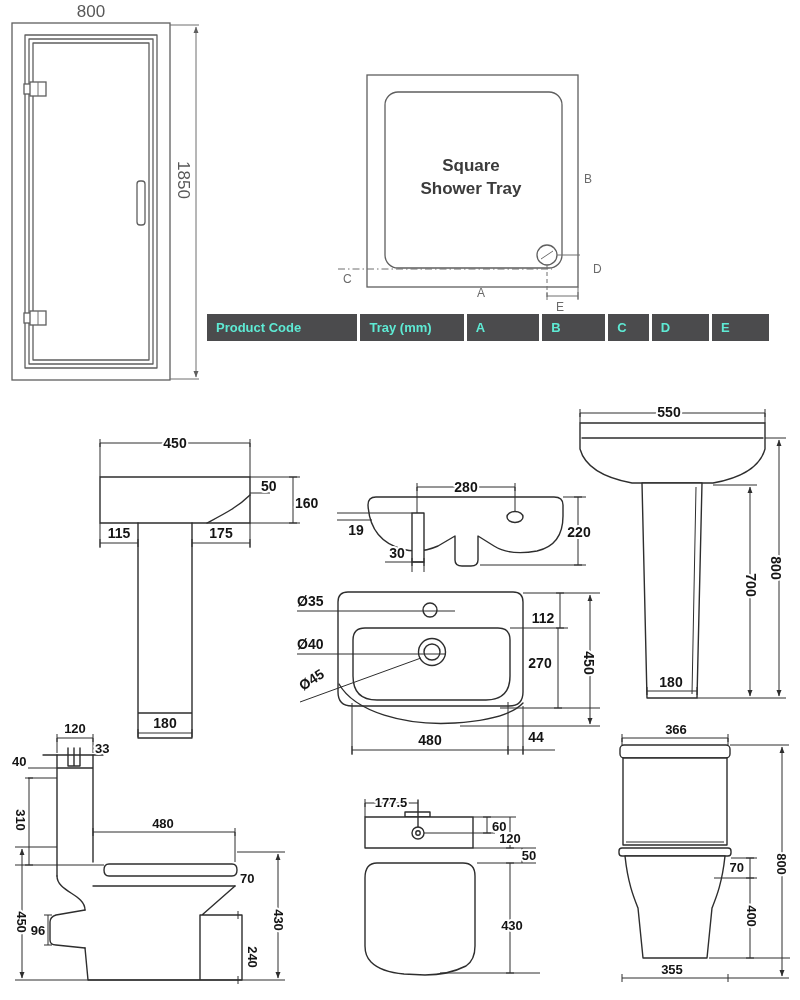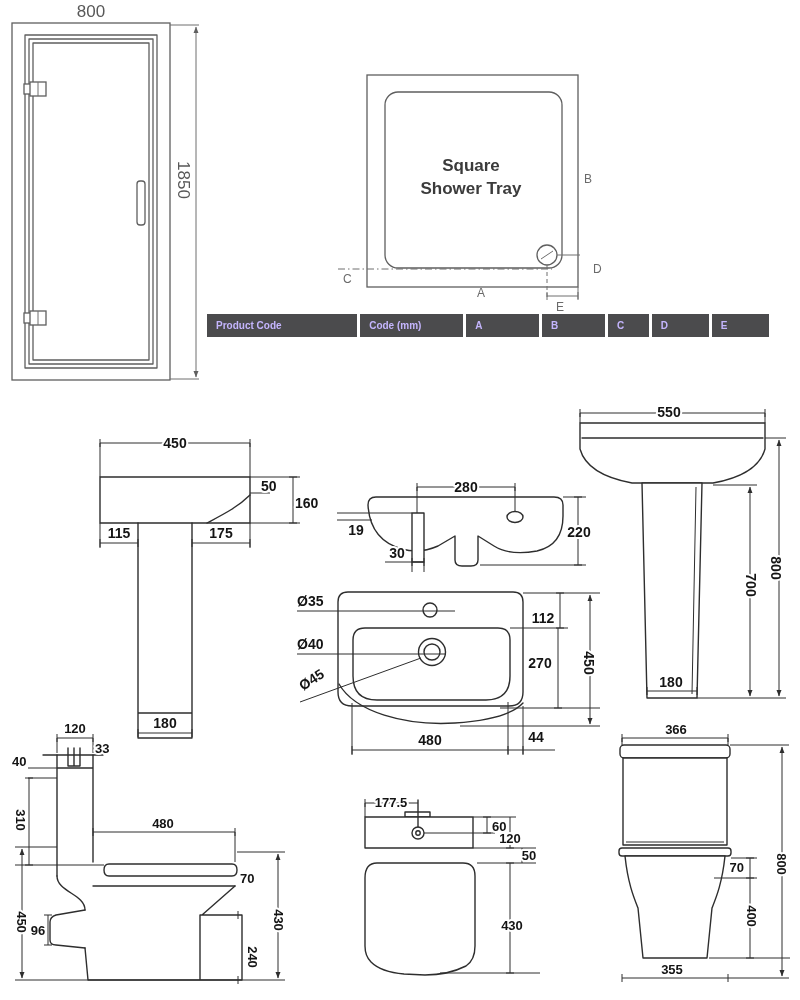--- a/index.html
+++ b/index.html
@@ -20,21 +20,21 @@
   text{font-family:"Liberation Sans",sans-serif;}
   .d{font-size:13px;font-weight:bold;fill:#141414;paint-order:stroke;stroke:#fff;stroke-width:4px;stroke-linejoin:round;}
   .d4{font-size:14px;font-weight:bold;fill:#141414;paint-order:stroke;stroke:#fff;stroke-width:4px;stroke-linejoin:round;}
   .g{font-size:17px;fill:#585858;paint-order:stroke;stroke:#fff;stroke-width:4px;}
   .gs{font-size:12px;fill:#6a6a6a;}
   .t{font-size:17px;font-weight:600;fill:#3b3b3b;}
 
   
   #spec{position:absolute;left:204px;top:312px;width:568px;}
   #spec table{border-collapse:separate;border-spacing:3px 2px;width:100%;}
-  #spec th{background:#4b4b4d;color:#c4b5fd;font-size:10px;font-weight:bold;
+  #spec th{background:#4b4b4d;color:#5eead4;font-size:13px;font-weight:bold;
            text-align:left;padding:6px 12px 6px 9px;white-space:nowrap;}
   #spec td{background:#f4f4f3;color:#5b5b5d;font-size:12.5px;
            text-align:left;padding:8px 4px 8px 9px;white-space:nowrap;}
 </style>
 </head>
 <body>
 
 <div id="sheet">
 
 <svg width="800" height="1000" viewBox="0 0 800 1000">
@@ -239,21 +239,21 @@
           <col style="width:104px">
           <col style="width:74px">
         <col style="width:64px">
           <col style="width:41px">
           <col style="width:58px">
           <col style="width:58px">
       </colgroup>
       <tbody>
           <tr>
         <th>Product Code</th>
-        <th>Code (mm)</th>
+        <th>Tray (mm)</th>
         <th>A</th>
         <th>B</th>
         <th>C</th>
         <th>D</th>
         <th>E</th>
       </tr>
     </tbody>
       </table>
   </div>
 

